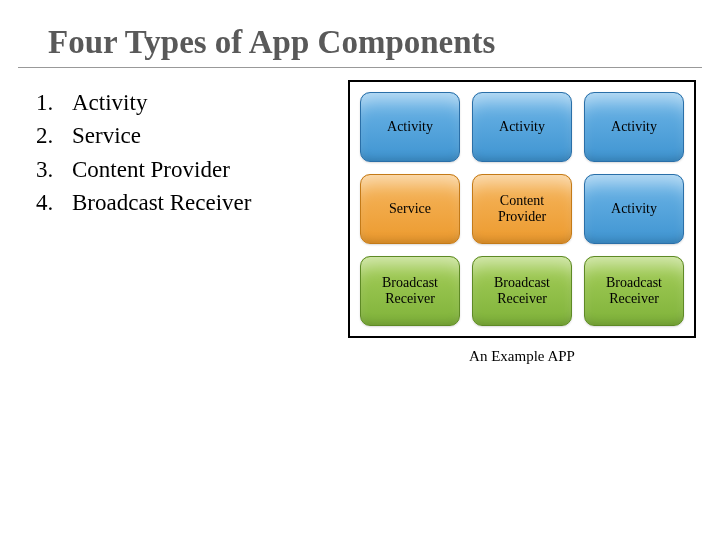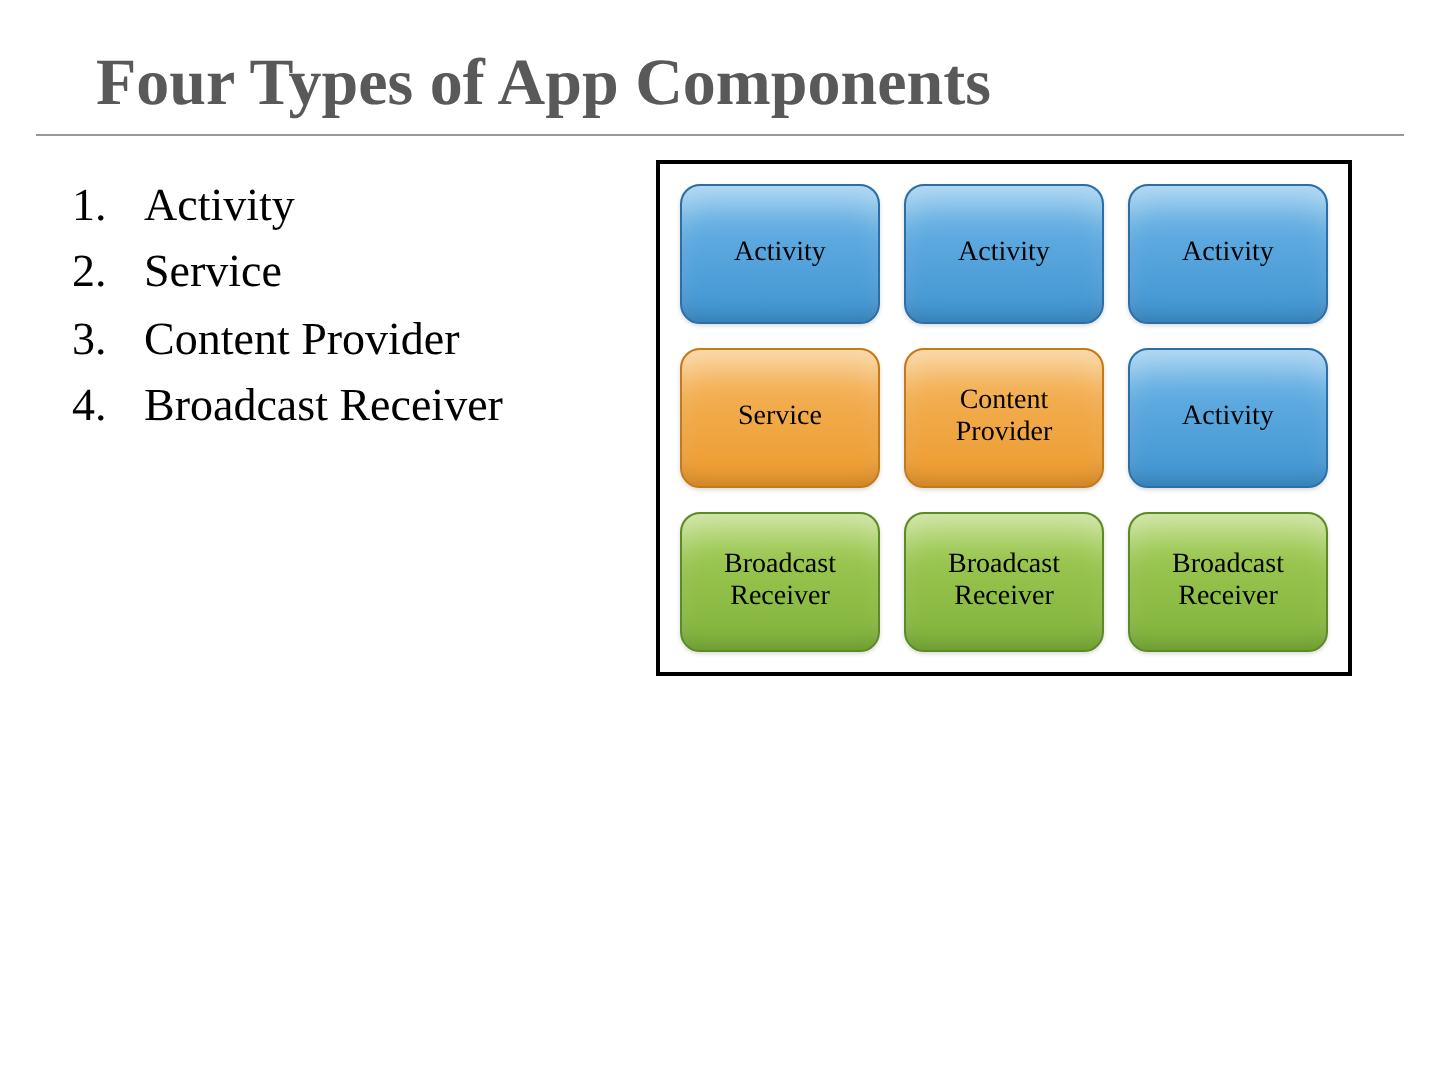--- a/index.html
+++ b/index.html
@@ -15,21 +15,21 @@
     font-size: 33px;
     font-weight: 700;
     color: #595959;
     padding: 24px 0 6px 30px;
     border-bottom: 1px solid #999;
     margin: 0 18px 0 18px;
   }
   .content {
     display: flex;
     padding: 12px 20px 0 36px;
-    gap: 12px;
+    gap: 32px;
   }
   .list-col {
     flex: 0 0 280px;
     padding-top: 6px;
   }
   ol.list {
     list-style: none;
     counter-reset: item;
   }
   ol.list li {
@@ -106,15 +106,16 @@
       <div class="cell blue">Activity</div>
       <div class="cell blue">Activity</div>
       <div class="cell blue">Activity</div>
       <div class="cell orange">Service</div>
       <div class="cell orange">Content Provider</div>
       <div class="cell blue">Activity</div>
       <div class="cell green">Broadcast Receiver</div>
       <div class="cell green">Broadcast Receiver</div>
       <div class="cell green">Broadcast Receiver</div>
     </div>
+    <div class="caption">An Example APP</div>
   </div>
 
 </div>
 
 </body></html>

